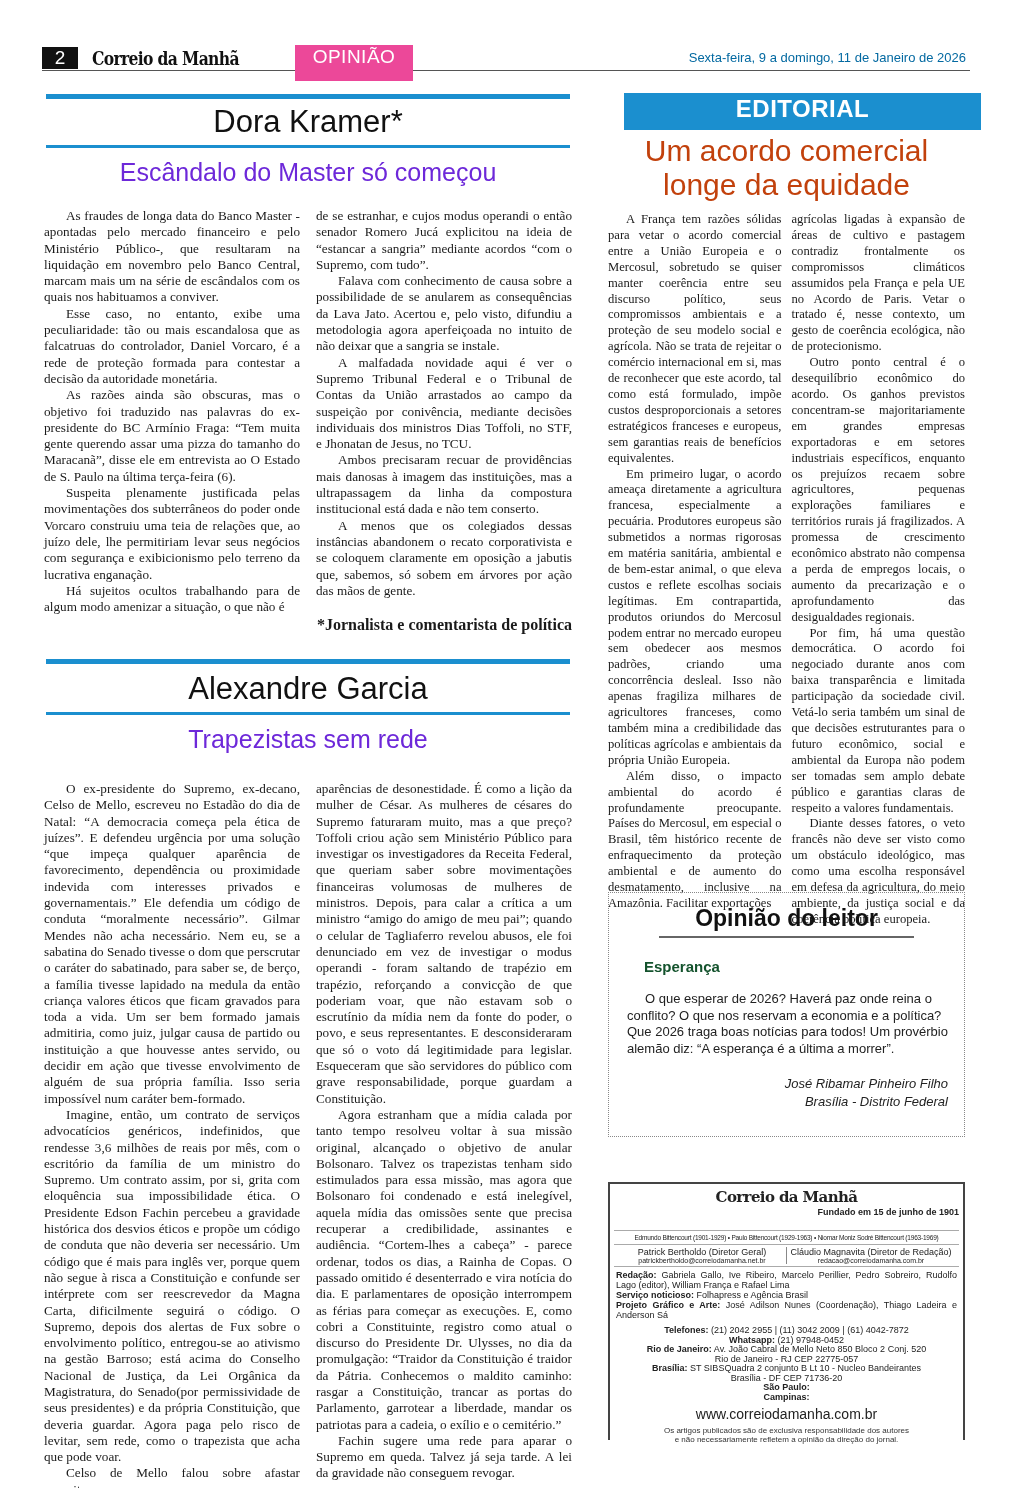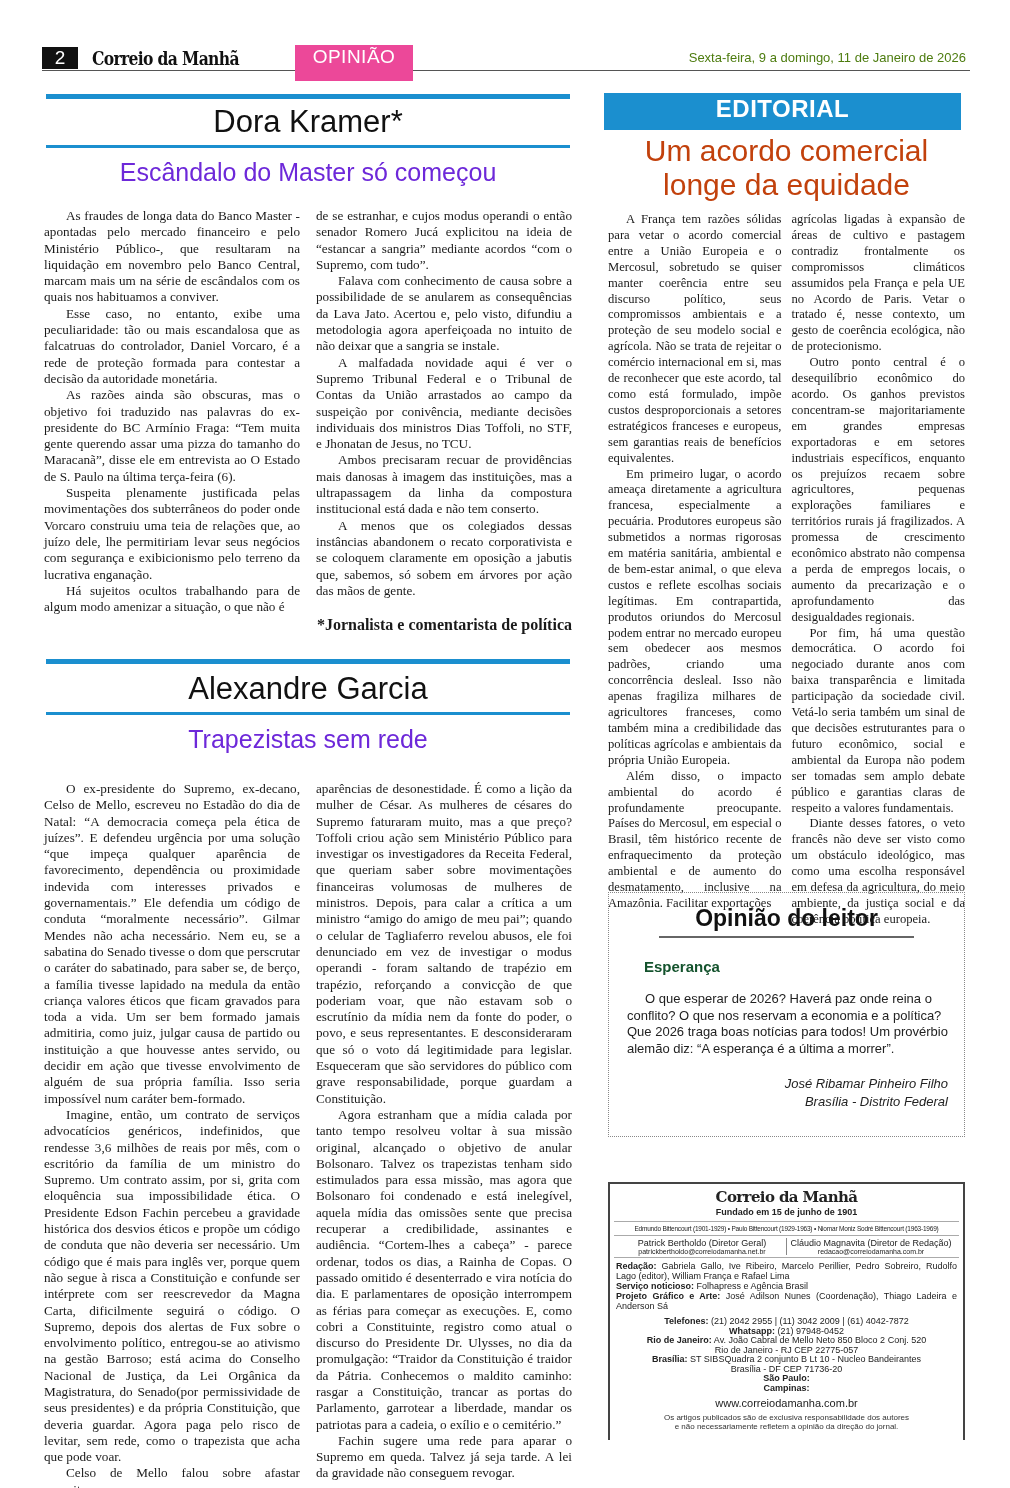--- a/index.html
+++ b/index.html
@@ -7,63 +7,63 @@
   body { position: relative; font-family: "Liberation Serif", serif; color: #1a1a1a; }
 
   
   .masthead { position: absolute; left: 42px; top: 45px; width: 928px; height: 26px; border-bottom: 1.5px solid #555; }
   .page-num { position: absolute; left: 0; top: 2px; width: 36px; height: 22px; background: #111; color: #fff;
               font-family: "Liberation Sans", sans-serif; font-size: 19px; text-align: center; line-height: 22px; }
   .brand { position: absolute; left: 50px; top: 0; font-family: "DejaVu Serif", serif; font-weight: bold; font-size: 19px;
            letter-spacing: -0.8px; transform: scaleX(0.82); transform-origin: left; color: #111; line-height: 26px; }
   .section-tag { position: absolute; left: 253px; top: 0; width: 118px; height: 36px; background: #ec4899; color: #fff;
                  font-family: "Liberation Sans", sans-serif; font-size: 19px; text-align: center; line-height: 24px; letter-spacing: 0.5px; }
-  .dateline { position: absolute; right: 4px; top: 5px; font-family: "Liberation Sans", sans-serif; font-size: 13px; color: #4d7c0f; }
+  .dateline { position: absolute; right: 4px; top: 5px; font-family: "Liberation Sans", sans-serif; font-size: 13px; color: #0369a1; }
 
   
   .col-head { position: absolute; text-align: center; font-family: "Liberation Sans", sans-serif; }
   .bar-thick { height: 5px; background: #1b8fcf; }
   .bar-thin { height: 3px; background: #1b8fcf; }
   .author { font-size: 31px; color: #111; line-height: 40px; }
   .headline { font-size: 25px; color: #6d28d9; line-height: 40px; }
 
   .body-cols { position: absolute; display: flex; gap: 16px; font-size: 13.2px; line-height: 16.3px; text-align: justify; }
   .body-cols .col { flex: 1; }
   .body-cols p { text-indent: 22px; hyphens: auto; }
 
-  .editorial-label { position: absolute; left: 604px; top: 93px; width: 357px; height: 37px; background: #1b8fcf; color: #fff;
+  .editorial-label { position: absolute; left: 624px; top: 93px; width: 357px; height: 37px; background: #1b8fcf; color: #fff;
                      font-family: "Liberation Sans", sans-serif; font-weight: bold; font-size: 24px; text-align: center; line-height: 31px; letter-spacing: 0.5px; }
   .editorial-title { position: absolute; left: 608px; top: 134px; width: 357px; text-align: center;
                      font-family: "Liberation Sans", sans-serif; font-size: 30px; line-height: 34px; color: #c2410c; }
   .ed-cols { font-size: 12.6px; line-height: 15.9px; gap: 10px; }
   .ed-cols p { text-indent: 18px; }
 
   .signature { text-align: right; font-weight: bold; font-size: 16px; margin-top: 18px; }
 
   
   .reader-box { position: absolute; left: 608px; top: 892px; width: 357px; height: 245px; border: 1.5px dotted #888; font-family: "Liberation Sans", sans-serif; }
   .reader-title { position: absolute; left: 50px; top: 12px; width: 255px; text-align: center; font-weight: bold; font-size: 23px; color: #111; padding-bottom: 4px; border-bottom: 2px solid #666; }
   .reader-sub { position: absolute; left: 35px; top: 65px; font-weight: bold; font-size: 15px; color: #14532d; }
   .reader-text { position: absolute; left: 18px; top: 98px; width: 330px; font-size: 13px; line-height: 16.5px; color: #222; text-indent: 18px; }
   .reader-sign { position: absolute; right: 16px; top: 166px; text-align: right; font-style: italic; font-size: 13px; line-height: 18px; color: #222; margin-top: 16px; }
 
   
   .expediente { position: absolute; left: 608px; top: 1182px; width: 357px; height: 258px; border: 2px solid #444; border-bottom: none; font-family: "Liberation Sans", sans-serif; color: #222; }
   .exp-brand { text-align: center; font-family: "DejaVu Serif", serif; font-weight: bold; font-size: 15px; margin-top: 4px; letter-spacing: -0.6px; }
-  .exp-founded { text-align: center; font-weight: bold; font-size: 9px; margin-top: 1px; padding-bottom: 4px; border-bottom: 1px solid #aaa; margin-left: 4px; margin-right: 4px; }
+  .exp-founded { text-align: right; font-weight: bold; font-size: 9px; margin-top: 1px; padding-bottom: 13px; border-bottom: 1px solid #aaa; margin-left: 4px; margin-right: 4px; }
   .exp-founders { text-align: center; font-size: 6.5px; padding: 3px 0; border-bottom: 1px solid #aaa; margin-left: 4px; margin-right: 4px; letter-spacing: -0.2px; }
   .exp-directors { display: flex; padding: 2px 4px; border-bottom: 1px solid #aaa; margin-left: 4px; margin-right: 4px; }
   .exp-directors .d { flex: 1; text-align: center; }
   .exp-directors .d:first-child { border-right: 1px solid #888; }
   .exp-directors .n { font-size: 9px; }
   .exp-directors .e { font-size: 7px; }
   .exp-staff { font-size: 9px; line-height: 10px; padding: 3px 6px; text-align: justify; }
   .exp-staff b { font-weight: bold; }
   .exp-contact { text-align: center; font-size: 9px; line-height: 9.5px; margin-top: 3px; }
-  .exp-site { text-align: center; font-size: 11px; margin-top: 4px; }
+  .exp-site { text-align: center; font-size: 14px; margin-top: 4px; }
   .exp-disclaimer { text-align: center; font-size: 8px; line-height: 9px; margin-top: 4px; color: #333; }
 </style>
 </head>
 <body>
 
 <div class="masthead">
   <div class="page-num">2</div>
   <div class="brand">Correio da Manhã</div>
   <div class="section-tag">OPINIÃO</div>
   <div class="dateline">Sexta-feira, 9 a domingo, 11 de Janeiro de 2026</div>

